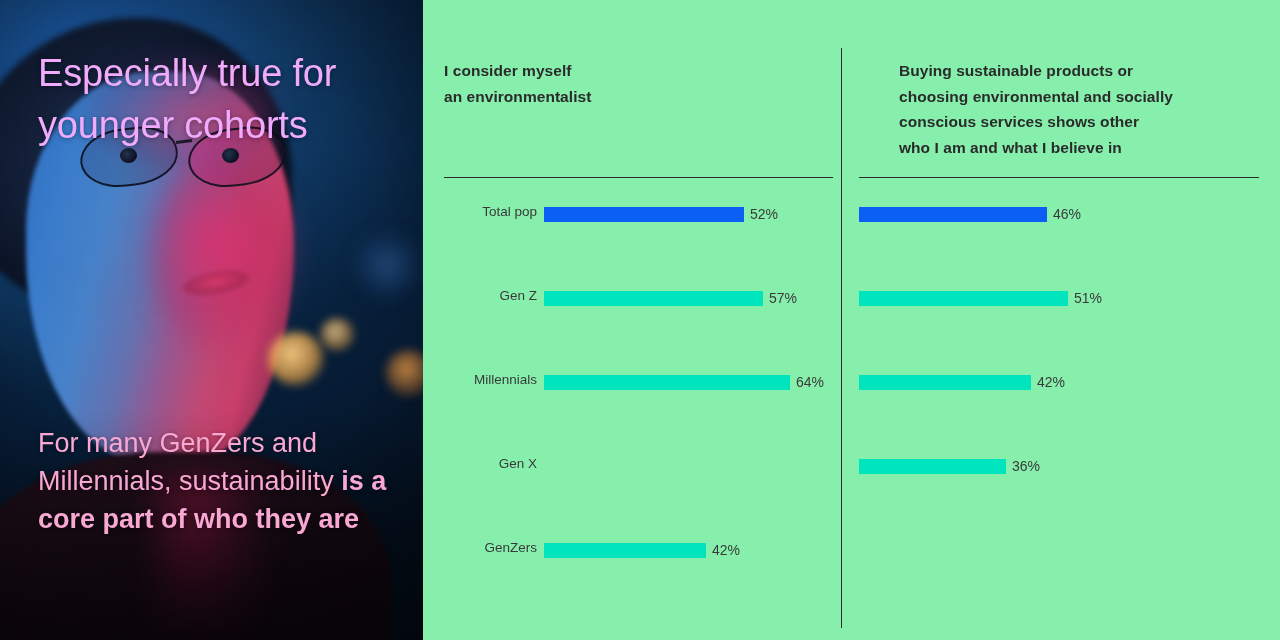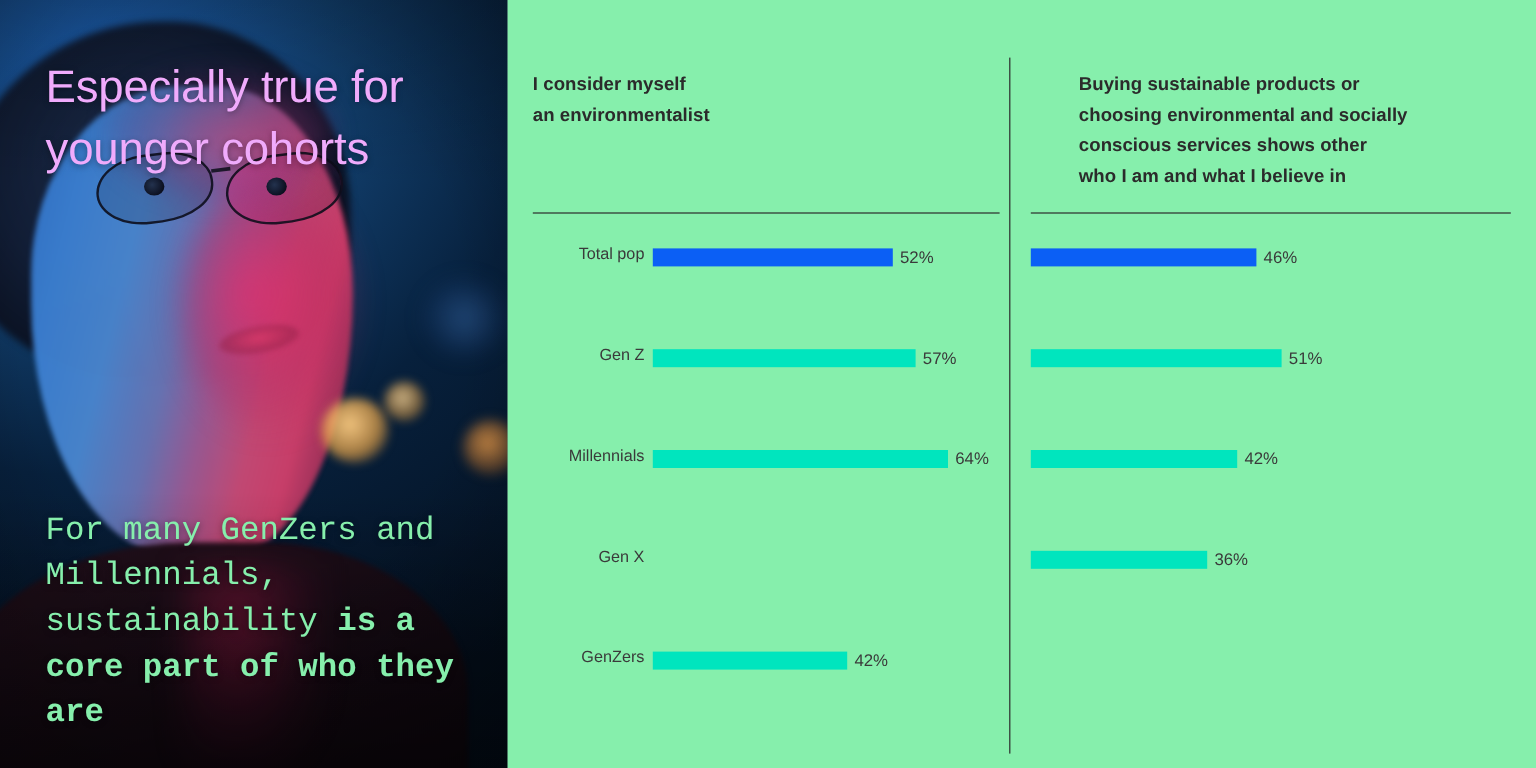--- a/index.html
+++ b/index.html
@@ -149,26 +149,25 @@
     font-size: 38px;
     line-height: 52px;
     font-weight: 400;
     letter-spacing: -0.2px;
     text-shadow: 0 1px 5px rgba(0,0,0,0.35);
   }
   .hero-kicker {
     position: absolute;
     left: 38px; top: 424px;
     width: 372px;
-    color: #86efac;
+    color: #f9a8d4;
     font-size: 27px;
     line-height: 38px;
     font-weight: 400;
     text-shadow: 0 1px 5px rgba(0,0,0,0.4);
-    font-family: Liberation Mono, monospace;
   }
   .hero-kicker b { font-weight: 700; }
 
   
   .charts {
     position: absolute;
     left: 423px; top: 0;
     width: 857px; height: 640px;
     background: #86efac;
   }

